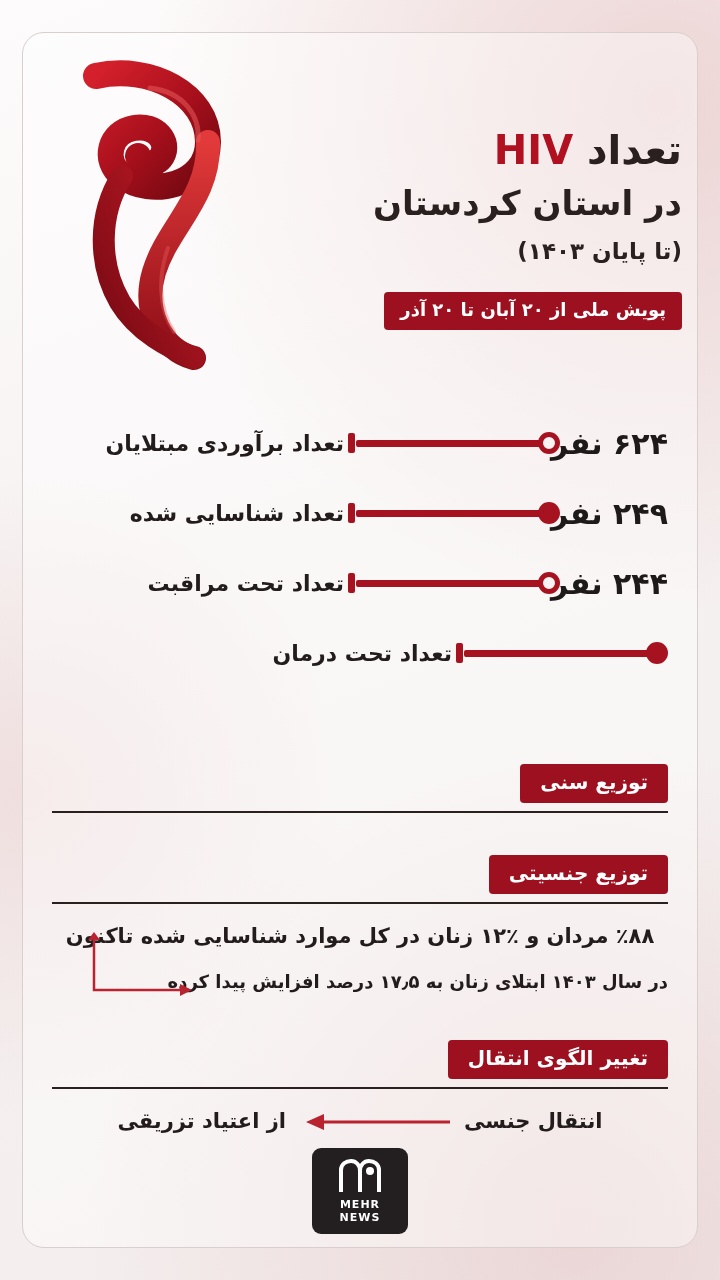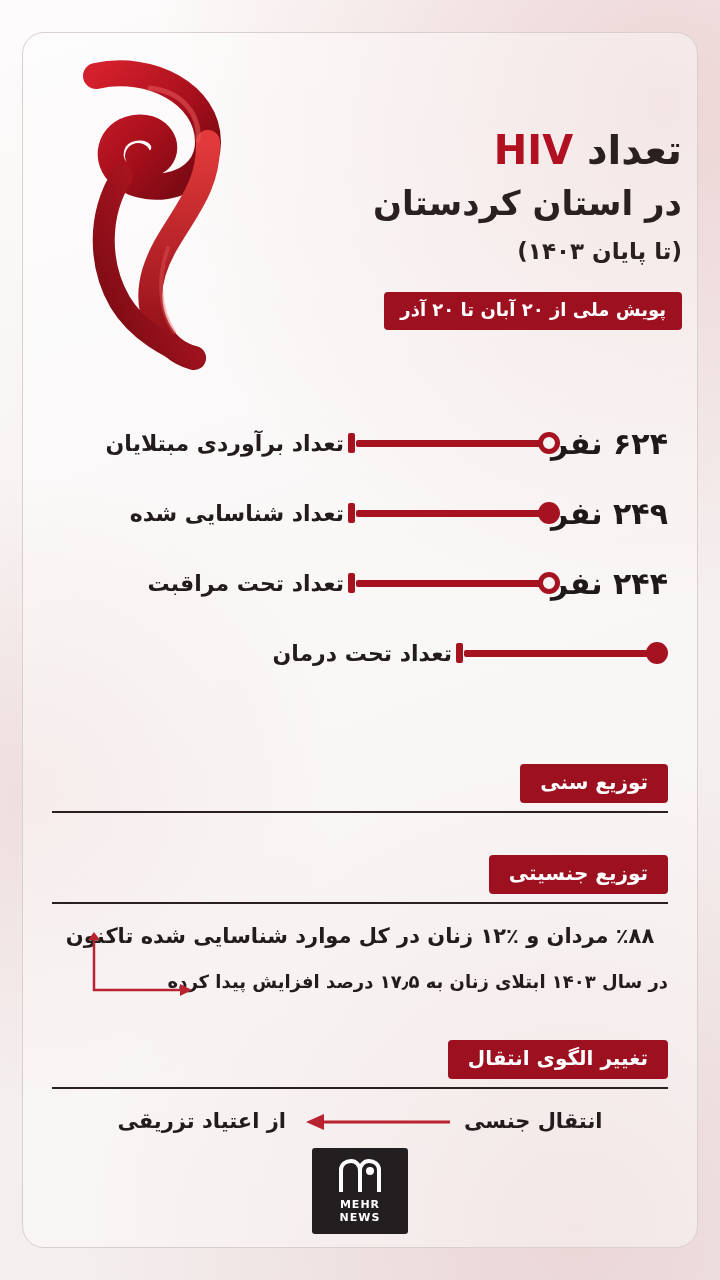--- a/index.html
+++ b/index.html
@@ -232,21 +232,21 @@
 
   
   .logo {
     position: absolute;
     left: 50%;
     transform: translateX(-50%);
     bottom: 46px;
     width: 96px;
     height: 86px;
     background: #231f20;
-    border-radius: 3px;
+    border-radius: 9px;
     display: flex;
     flex-direction: column;
     align-items: center;
     justify-content: center;
     color: #ffffff;
   }
   .logo-mark {
     width: 46px;
     height: 38px;
   }

